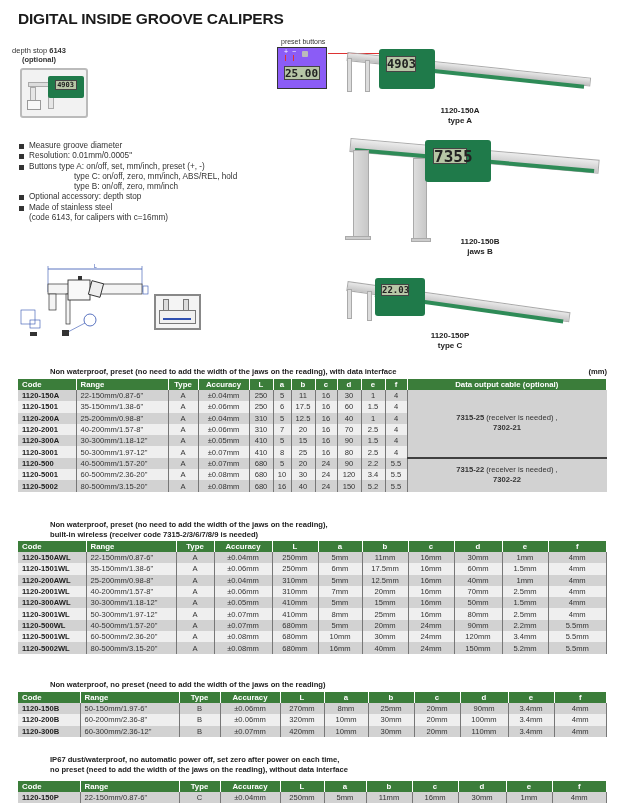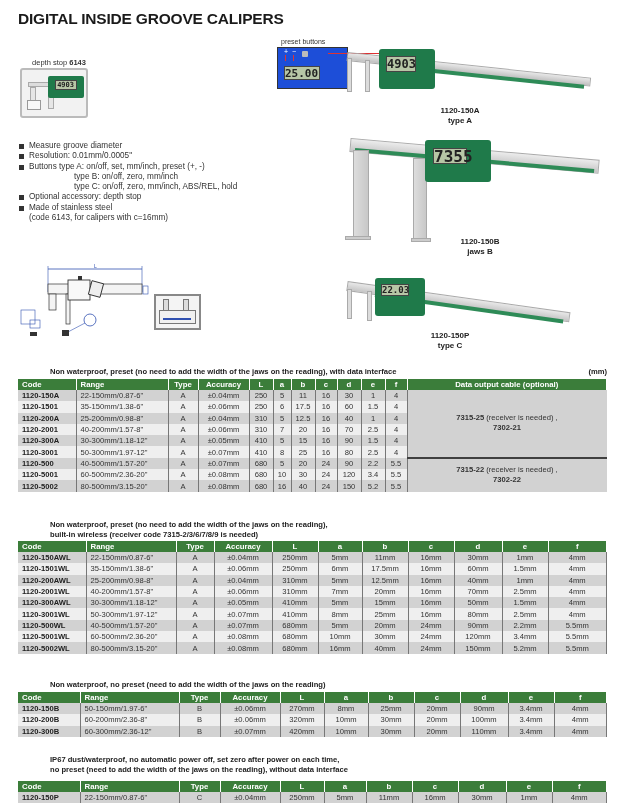--- a/index.html
+++ b/index.html
@@ -1,21 +1,21 @@
 <!DOCTYPE html>
 <html><head>
 <meta charset="utf-8">
 <style>
   * { box-sizing: border-box; }
   body { margin: 0; background: #fff; width: 621px; height: 807px; overflow: hidden; font-family: "Liberation Sans", sans-serif; color: #222; position: relative; }
   .title { position: absolute; left: 18px; top: 10px; font-size: 15.5px; font-weight: bold; letter-spacing: -0.2px; color: #1a1a1a; }
-  .depth-label { position: absolute; left: 24px; top: 46px; width: 70px; text-align: center; font-size: 7.5px; line-height: 9px; color: #333; margin-top: 12px; }
+  .depth-label { position: absolute; left: 4px; top: 46px; width: 70px; text-align: center; font-size: 7.5px; line-height: 9px; color: #333; }
   .depth-img { position: absolute; left: 20px; top: 68px; width: 68px; height: 50px; border: 2px solid #bbb; border-radius: 3px; background: #f2f2f2; }
   .preset-label { position: absolute; left: 281px; top: 38px; font-size: 7px; color: #333; }
-  .preset-img { position: absolute; left: 277px; top: 47px; width: 71px; height: 42px; background: #1d4ed8; border: 1px solid #333; }
+  .preset-img { position: absolute; left: 277px; top: 47px; width: 50px; height: 42px; background: #8b5cf6; border: 1px solid #333; }
   .redline { position: absolute; left: 328px; top: 53px; width: 60px; height: 1px; background: #d33; }
   .caliper { position: absolute; }
   .cal-label { position: absolute; font-size: 8px; font-weight: bold; text-align: center; line-height: 10px; color: #222; }
   .features { position: absolute; left: 18px; top: 141px; font-size: 8.2px; line-height: 10.3px; color: #333; margin: 0; padding: 0; list-style: none; }
   .features li { padding-left: 11px; position: relative; }
   .features li.bullet::before { content: ""; position: absolute; left: 1px; top: 3px; width: 5px; height: 5px; background: #333; }
   .features li.sub { padding-left: 56px; }
   .diagram { position: absolute; left: 18px; top: 262px; width: 140px; height: 80px; }
   .jaw-box { position: absolute; left: 154px; top: 294px; width: 47px; height: 36px; border: 2px solid #888; background: #f4f4f4; }
   .section-title { position: absolute; left: 18px; font-size: 7.6px; font-weight: bold; line-height: 9.5px; color: #222; padding-left: 32px; }
@@ -99,22 +99,22 @@
 </div>
 <div class="cal-label" style="left:410px;top:331px;width:80px;">
   <div>1120-150P</div>
   <div>type C</div>
 </div>
 
 <ul class="features">
   <li class="bullet">Measure groove diameter</li>
   <li class="bullet">Resolution: 0.01mm/0.0005"</li>
   <li class="bullet">Buttons type A: on/off, set, mm/inch, preset (+, -)</li>
+  <li class="sub">type C: on/off, zero, mm/inch, ABS/REL, hold</li>
   <li class="sub">type B: on/off, zero, mm/inch</li>
-  <li class="sub">type C: on/off, zero, mm/inch, ABS/REL, hold</li>
   <li class="bullet">Optional accessory: depth stop</li>
   <li class="bullet">Made of stainless steel</li>
   <li>(code 6143, for calipers with c=16mm)</li>
 </ul>
 
 <div class="diagram">
   <svg width="140" height="80" viewBox="0 0 140 80">
     <line x1="30" y1="7" x2="124" y2="7" stroke="#3050b0" stroke-width="0.8"></line>
     <line x1="30" y1="4" x2="30" y2="30" stroke="#3050b0" stroke-width="0.6"></line>
     <line x1="124" y1="4" x2="124" y2="30" stroke="#3050b0" stroke-width="0.6"></line>

